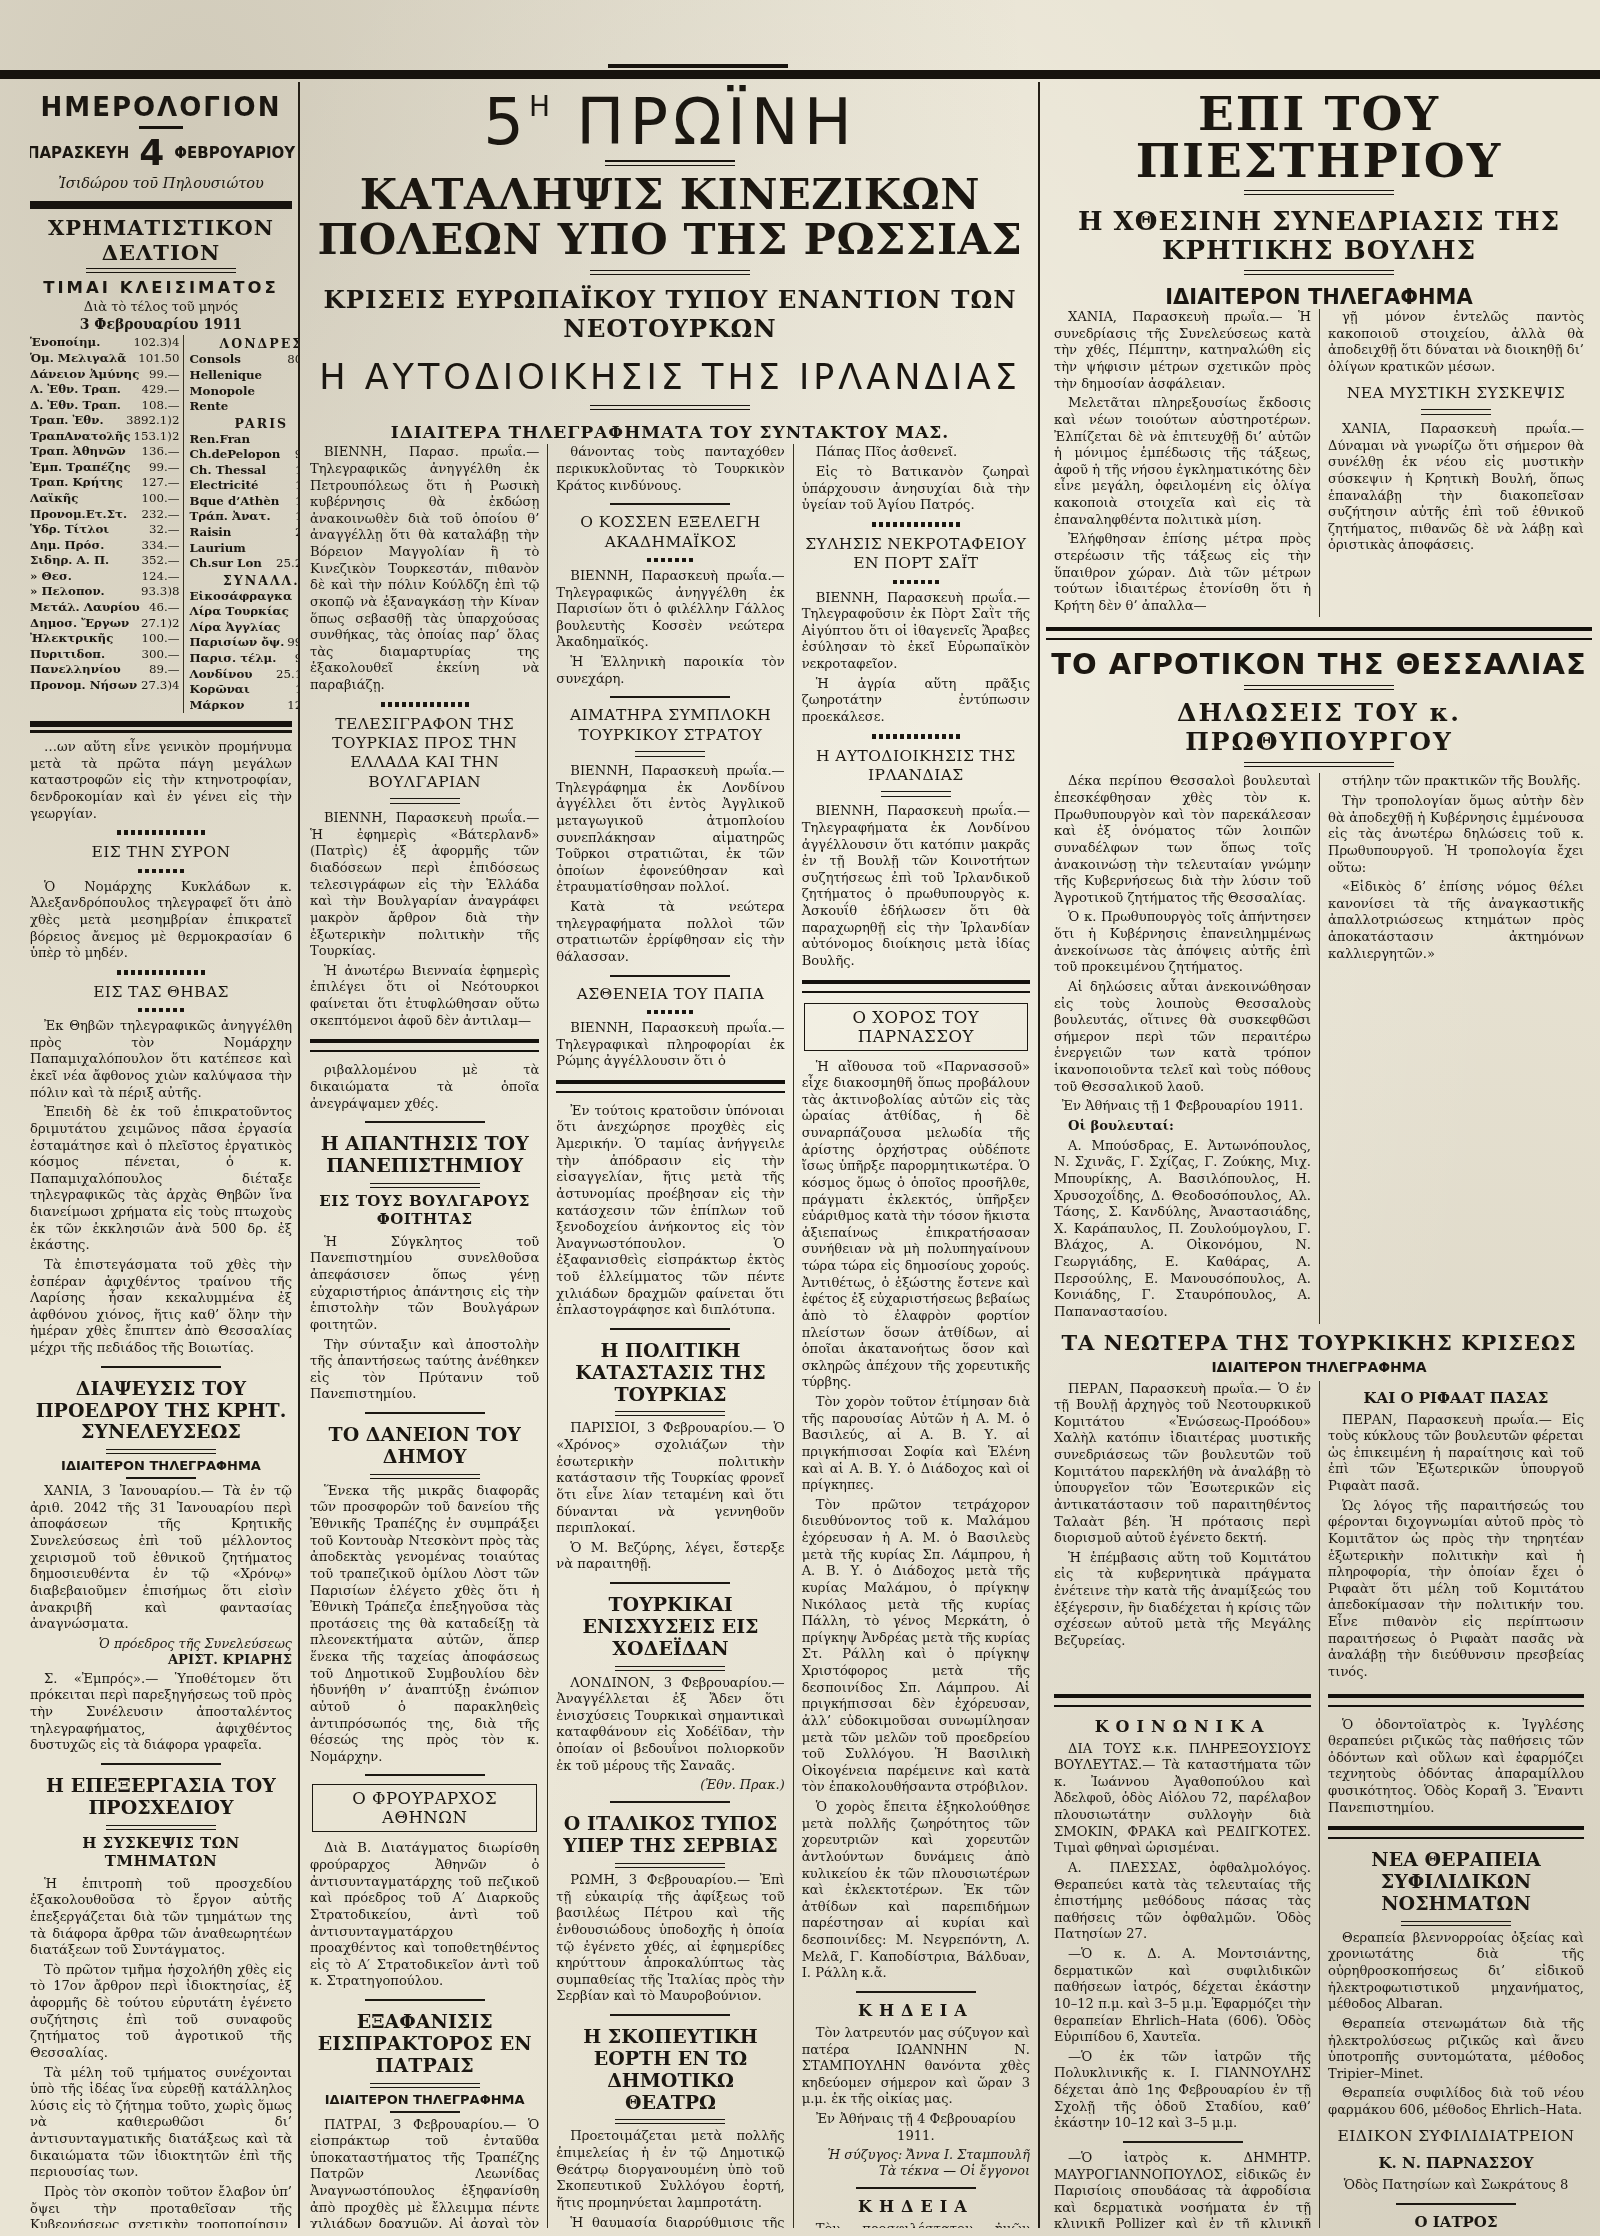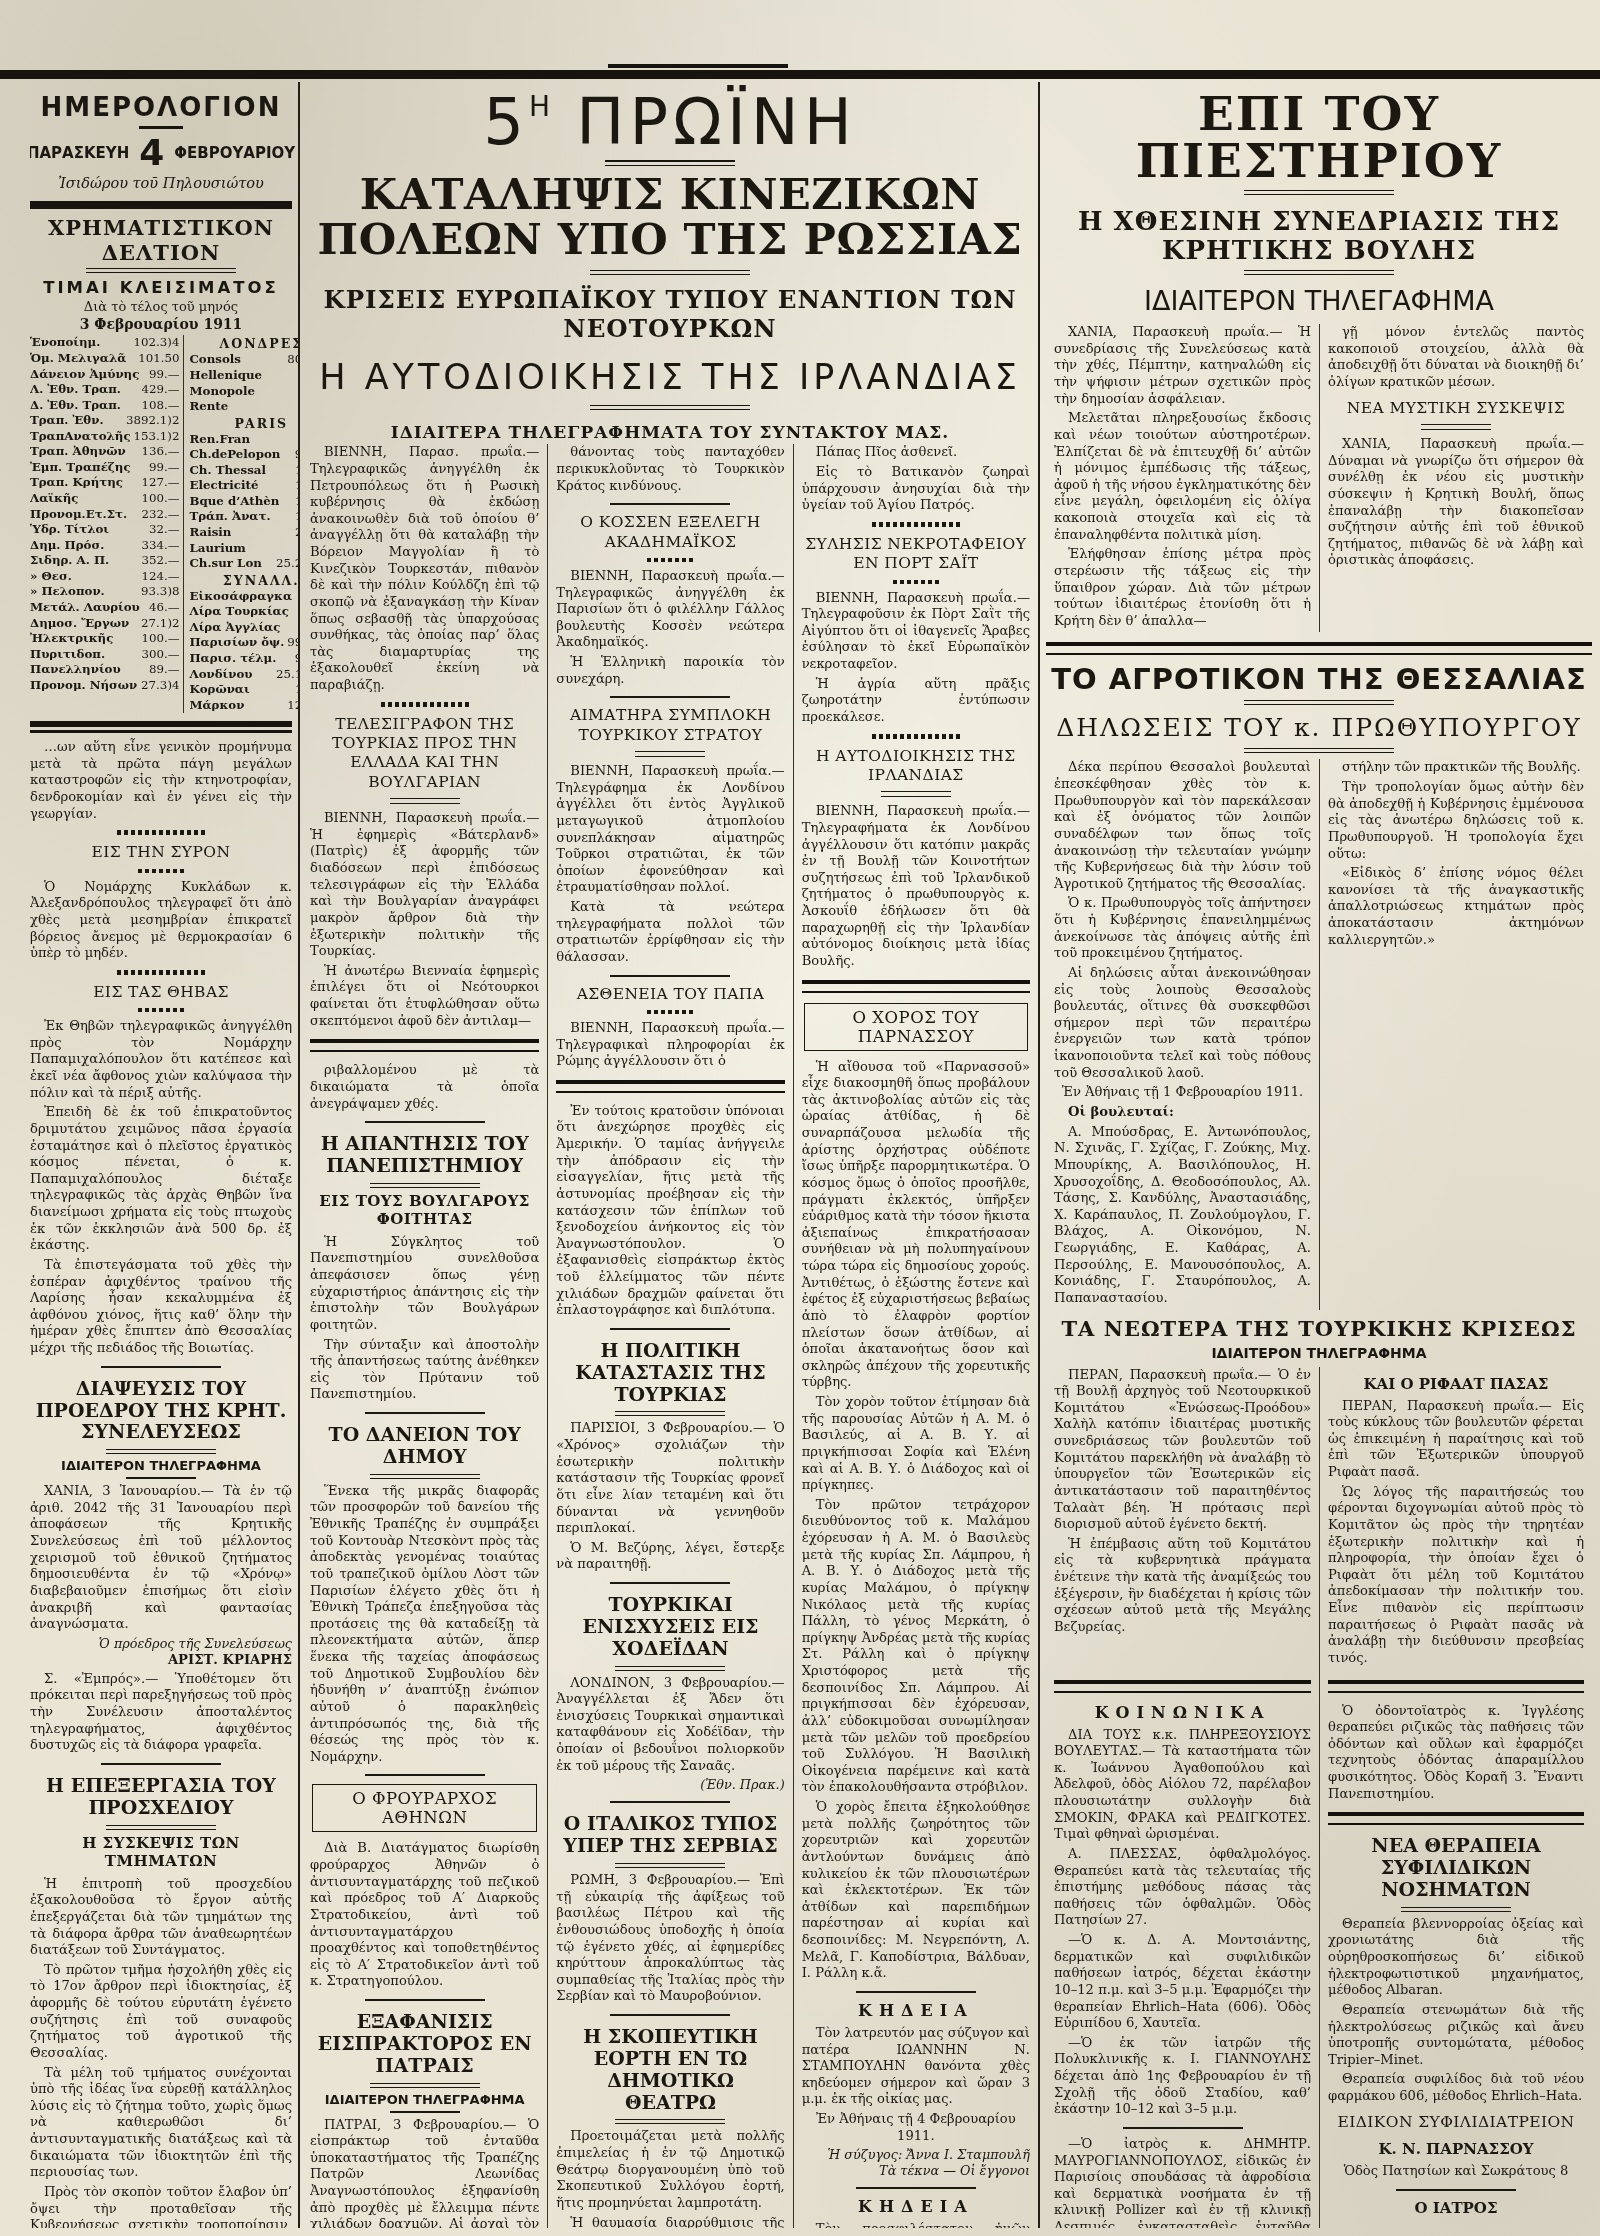--- a/index.html
+++ b/index.html
@@ -54,23 +54,23 @@
   .title-rule{width:130px;border-top:2.5px solid #17130e;border-bottom:1px solid #17130e;height:3px;margin:6px auto;}
   .headline-main{font-size:43px;font-weight:bold;letter-spacing:0.5px;margin:2px 2px 0;line-height:1.05;}
   .headline-2{font-size:24.5px;font-weight:bold;letter-spacing:1px;margin:10px 0 0;}
   .headline-3{font-family:"DejaVu Sans",sans-serif;font-weight:normal;font-size:35px;letter-spacing:4px;margin:14px 0 0;}
   .kicker-main{font-size:17px;font-weight:bold;letter-spacing:1px;margin:12px 0 2px;}
   .mast-sep{width:160px;border-top:1px solid #17130e;border-bottom:1px solid #17130e;height:3px;margin:8px auto;}
 
   
   .press-title{font-size:47px;font-weight:bold;letter-spacing:2px;text-align:center;margin:8px 0 0;line-height:1;}
   .press-sub{font-size:26px;font-weight:bold;text-align:center;letter-spacing:1px;margin:12px 0 0;line-height:1.1;}
-  .press-kick{font-family:"DejaVu Sans",sans-serif;font-weight:normal;font-size:27px;text-align:center;margin:10px 0 8px;}
+  .press-kick{font-family:"DejaVu Sans",sans-serif;font-weight:bold;font-size:21px;text-align:center;margin:10px 0 0;}
   .sec-h1{font-family:"DejaVu Sans",sans-serif;font-weight:bold;font-size:29px;text-align:center;letter-spacing:1px;margin:8px 0 0;line-height:1;}
-  .sec-h2{font-size:25px;text-align:center;letter-spacing:2px;margin:8px 0 2px;font-weight:normal;}
+  .sec-h2{font-size:25px;text-align:center;letter-spacing:2px;margin:8px 0 2px;font-weight:bold;}
   .sec-h3{font-size:21px;font-weight:bold;text-align:center;letter-spacing:1px;margin:6px 0 0;}
   .sec-kick{font-family:"DejaVu Sans",sans-serif;font-weight:bold;font-size:14px;text-align:center;margin:4px 0 6px;}
   .mid-rule{width:150px;border-top:1px solid #17130e;border-bottom:1px solid #17130e;height:3px;margin:6px auto;}
 
   
   .blk{margin:0 0 4px;}
   .h1{font-size:19px;font-weight:bold;text-align:center;margin:10px 2px 4px;line-height:1.15;}
   .h1:after{content:"";display:block;width:110px;margin:6px auto 0;border-top:1px solid #1b1711;border-bottom:1px solid #1b1711;height:3px;}
   .h2{font-size:15px;text-align:center;font-weight:bold;margin:4px 0 6px;letter-spacing:.5px;}
   .h3{font-size:15.5px;text-align:center;font-weight:normal;letter-spacing:.4px;margin:8px 0 5px;line-height:1.25;}

